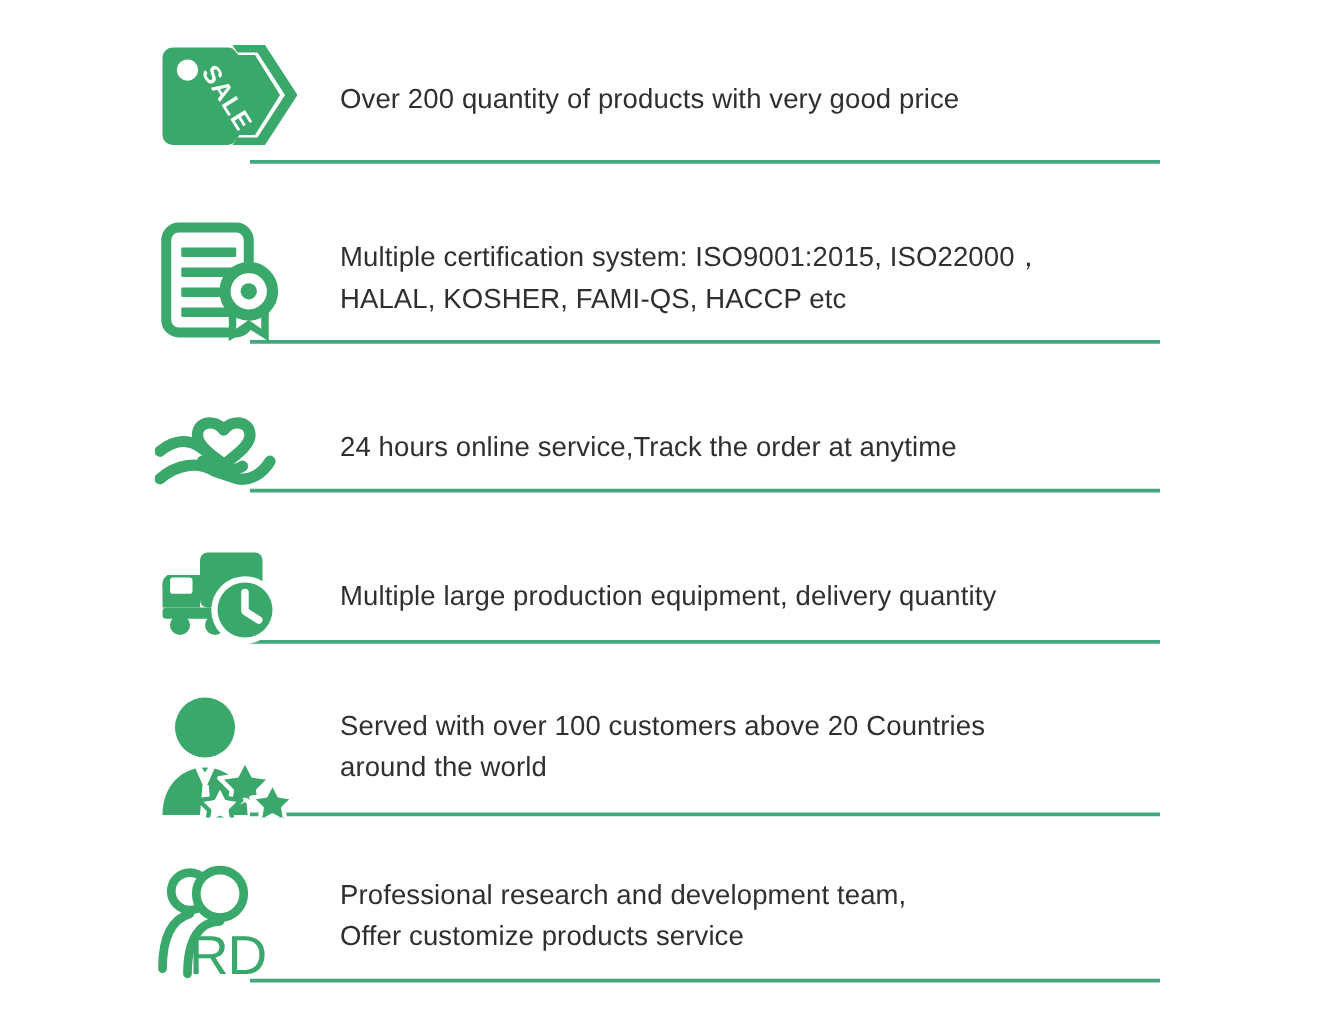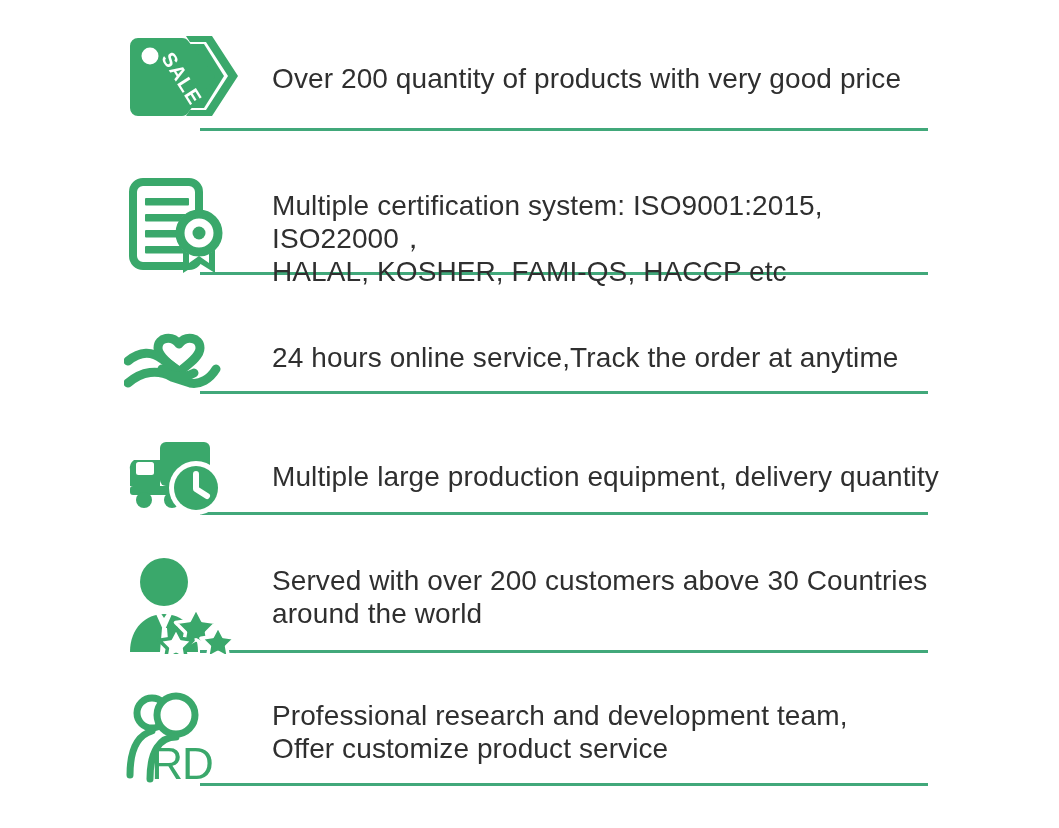--- a/index.html
+++ b/index.html
@@ -48,21 +48,21 @@
     display: block;
     z-index: 2;
   }
   .row-icon svg { display: block; width: 100%; height: 100%; }
 
   .row-text {
     position: absolute;
     left: 272px;
     width: 700px;
     color: #2f2f2f;
-    font-size: 28px;
+    font-size: 22px;
     line-height: 33px;
     letter-spacing: 0.1px;
     font-weight: 400;
     white-space: pre-line;
   }
 
   
   .feature-row.r0 { top: 14px;  }
   .feature-row.r0 .row-icon { top: 16px; left: 126px; width: 112px; height: 92px; }
   .feature-row.r0 .row-text { top: 48px; }
@@ -175,35 +175,35 @@
         <circle cx="38" cy="26" r="24" fill="#3AA86B"></circle>
         <path d="M4 96 C4 72 20 58 38 58 C56 58 72 72 72 96 Z" fill="#3AA86B"></path>
         <path d="M30 58 L38 76 L46 58 L42 56 L38 62 L34 56 Z" fill="#ffffff"></path>
         <path d="M36 72 h5 l2 24 h-9 Z" fill="#ffffff"></path>
 
         <path d="M70 52 l6.5 12.5 14 2 -10 10 2.5 14 -13 -6.8 -13 6.8 2.5 -14 -10 -10 14 -2 Z" fill="#3AA86B" stroke="#ffffff" stroke-width="3.5" stroke-linejoin="round"></path>
         <path d="M92 70 l5.5 10.5 11.5 1.7 -8.4 8.2 2 11.6 -10.6 -5.6 -10.6 5.6 2 -11.6 -8.4 -8.2 11.5 -1.7 Z" fill="#3AA86B" stroke="#ffffff" stroke-width="3.5" stroke-linejoin="round"></path>
         <path d="M50 72 l5.5 10.5 11.5 1.7 -8.4 8.2 2 11.6 -10.6 -5.6 -10.6 5.6 2 -11.6 -8.4 -8.2 11.5 -1.7 Z" fill="#ffffff" stroke="#3AA86B" stroke-width="3.5" stroke-linejoin="round"></path>
       </svg>
     </span>
-    <div class="row-text">Served with over 200 customers above 30 Countries
+    <div class="row-text">Served with over 100 customers above 20 Countries
 around the world</div>
   </div>
 
   <div class="feature-row r5">
     <span class="row-rule"></span>
     <span class="row-icon">
       <svg viewBox="0 0 110 96" xmlns="http://www.w3.org/2000/svg">
 
         <circle cx="26" cy="22" r="15" fill="none" stroke="#3AA86B" stroke-width="7"></circle>
         <path d="M4 84 C4 58 12 44 26 40" fill="none" stroke="#3AA86B" stroke-width="7" stroke-linecap="round"></path>
 
         <circle cx="50" cy="24" r="21" fill="#ffffff"></circle>
         <circle cx="50" cy="24" r="19" fill="none" stroke="#3AA86B" stroke-width="7"></circle>
         <path d="M24 88 C24 60 34 46 50 46" fill="none" stroke="#3AA86B" stroke-width="7" stroke-linecap="round"></path>
         <text x="56" y="88" fill="#3AA86B" font-family="'Liberation Sans', sans-serif" font-size="44" font-weight="400" letter-spacing="-1" text-anchor="middle">RD</text>
       </svg>
     </span>
     <div class="row-text">Professional research and development team,
-Offer customize product service</div>
+Offer customize products service</div>
   </div>
 
 </div>
 
 </body></html>

